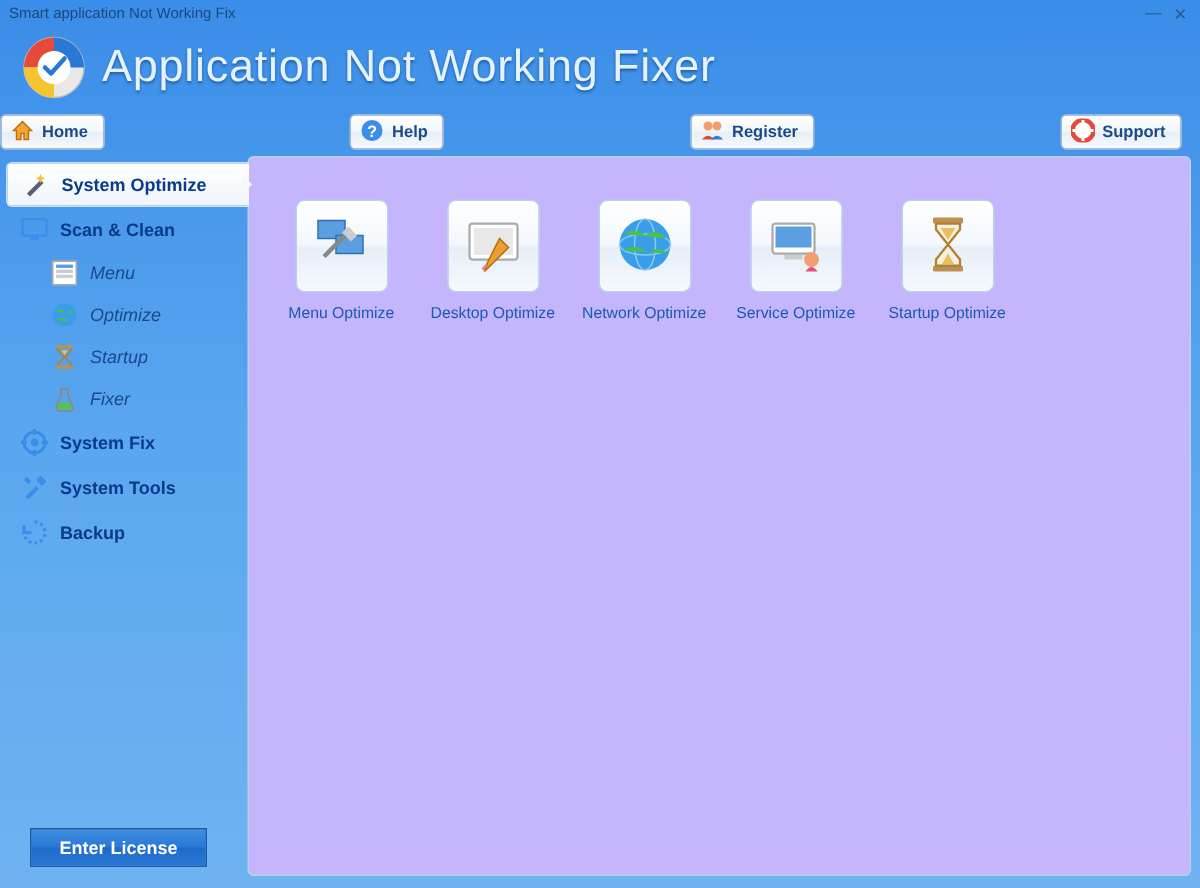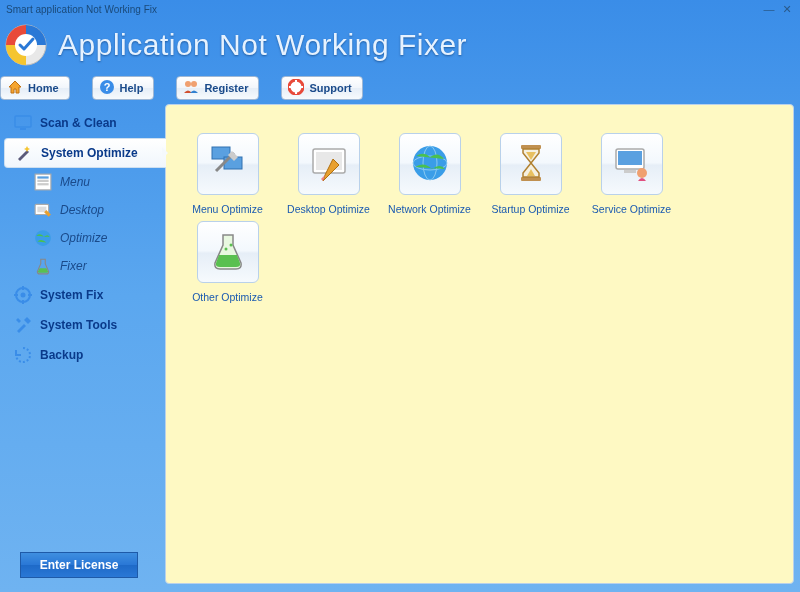--- a/index.html
+++ b/index.html
@@ -17,34 +17,34 @@
   align-items: center;
   padding: 0 6px;
   color: #1a4a7a;
 }
 .titlebar-text { font-size: 10px; flex: 1; }
 .titlebar-ctl { width: 14px; height: 14px; margin-left: 4px; display:flex;align-items:center;justify-content:center;color:#2a5a8a;cursor:default; }
 .header {
   height: 54px;
   display: flex;
   align-items: center;
-  padding: 0 4px;
+  padding: 0 14px;
 }
 .logo { width: 44px; height: 44px; margin-right: 10px; }
 .app-title {
   color: #e6f2ff;
   font-size: 30px;
   font-weight: 300;
   letter-spacing: 0.5px;
   text-shadow: 0 1px 2px rgba(0,40,90,0.5);
 }
 .toolbar-row {
   height: 32px;
   display: flex;
-  justify-content: flex-start;
+  justify-content: space-between;
   align-items: center;
   padding-right: 12px;
   gap: 22px;
 }
 .tb-btn {
   height: 24px;
   padding: 0 10px 0 6px;
   background: linear-gradient(to bottom, #ffffff 0%, #f2f6fb 48%, #e6eef7 52%, #f6fafd 100%);
   border: 1px solid #9fb8d5;
   border-radius: 4px;
@@ -111,21 +111,21 @@
   background: linear-gradient(to bottom, #3f8fe0 0%, #2a78d6 48%, #1e6ac8 52%, #2a78d6 100%);
   border: 1px solid #1e5aa8;
   border-radius: 0;
   color: #fff;
   font-size: 12px;
   font-weight: bold;
   cursor: pointer;
 }
 .content {
   flex: 1;
-  background: #fef9c3;
+  background: #c4b5fd;
   border: 1px solid #b9d1ea;
   border-radius: 4px;
   margin: 0 6px 6px 0;
   padding: 28px 14px;
   display: flex;
   flex-wrap: wrap;
   gap: 6px;
   align-content: flex-start;
 }
 .opt-item {
@@ -202,68 +202,69 @@
           <circle cx="8" cy="8" r="7" fill="#fff" stroke="#e84a3a" stroke-width="3"></circle>
           <rect x="7" y="1" width="2" height="14" fill="#fff"></rect>
           <rect x="1" y="7" width="14" height="2" fill="#fff"></rect>
         </svg></span>
     <span>Support</span>
   </div>
 </div>
 
 <div class="body-row">
   <div class="sidebar">
+    <div class="side-item active">
+      <span class="side-ico">
+          <svg viewBox="0 0 18 18">
+            <path d="M3 15 L12 6 L14 8 L5 17 Z" fill="#5a5a7a"></path>
+            <path d="M12 2 L13 4 L15 5 L13 6 L12 8 L11 6 L9 5 L11 4 Z" fill="#f5c530"></path>
+          </svg>
+        </span>
+      <span>System Optimize</span>
+    </div>
     <div class="side-item">
       <span class="side-ico">
           <svg viewBox="0 0 18 18">
             <rect x="1" y="2" width="16" height="11" rx="1" fill="none" stroke="#3a8de8" stroke-width="1.5"></rect>
             <rect x="6" y="14" width="6" height="2" fill="#3a8de8"></rect>
           </svg>
         </span>
       <span>Scan &amp; Clean</span>
-    </div>
-    <div class="side-item active">
-      <span class="side-ico">
-          <svg viewBox="0 0 18 18">
-            <path d="M3 15 L12 6 L14 8 L5 17 Z" fill="#5a5a7a"></path>
-            <path d="M12 2 L13 4 L15 5 L13 6 L12 8 L11 6 L9 5 L11 4 Z" fill="#f5c530"></path>
-          </svg>
-        </span>
-      <span>System Optimize</span>
     </div>
     <div class="side-item sub">
       <span class="side-ico">
           <svg viewBox="0 0 16 16">
             <rect x="1" y="1" width="14" height="14" fill="#fff" stroke="#aaa"></rect>
             <rect x="3" y="3" width="10" height="2" fill="#5aa0e0"></rect>
             <rect x="3" y="6" width="10" height="2" fill="#ccc"></rect>
             <rect x="3" y="9" width="10" height="2" fill="#ccc"></rect>
           </svg>
         </span>
       <span>Menu</span>
     </div>
     <div class="side-item sub">
       <span class="side-ico">
           <svg viewBox="0 0 16 16">
-            <rect x="1" y="3" width="12" height="9" rx="1" fill="#fff" stroke="#aaa"></rect>
-            <rect x="3" y="5" width="8" height="5" fill="#ddd"></rect>
-            <path d="M11 8 L15 12 L13 14 L9 10 Z" fill="#e8a030"></path>
-          </svg>
-        </span>
-      <span>Desktop</span>
-    </div>
-    <div class="side-item sub">
-      <span class="side-ico">
-          <svg viewBox="0 0 16 16">
             <circle cx="8" cy="8" r="7" fill="#3a9de8"></circle>
             <path d="M2 6 Q6 3 9 7 Q12 4 14 7" fill="#4ac050"></path>
             <path d="M3 11 Q7 8 11 12" fill="#4ac050"></path>
           </svg>
         </span>
       <span>Optimize</span>
+    </div>
+    <div class="side-item sub">
+      <span class="side-ico">
+          <svg viewBox="0 0 16 16">
+            <path d="M4 2 L12 2 L12 4 L8 8 L12 12 L12 14 L4 14 L4 12 L8 8 L4 4 Z" fill="none" stroke="#b08030" stroke-width="1"></path>
+            <rect x="3" y="1" width="10" height="2" fill="#c09050"></rect>
+            <rect x="3" y="13" width="10" height="2" fill="#c09050"></rect>
+            <path d="M6 4 L10 4 L8 7 Z" fill="#e8c060"></path>
+          </svg>
+        </span>
+      <span>Startup</span>
     </div>
     <div class="side-item sub">
       <span class="side-ico">
           <svg viewBox="0 0 16 16">
             <path d="M6 2 L10 2 L10 6 L13 13 Q13 15 11 15 L5 15 Q3 15 3 13 L6 6 Z" fill="none" stroke="#888"></path>
             <path d="M5 10 L11 10 L12.5 13 Q12.5 14 11 14 L5 14 Q3.5 14 3.5 13 Z" fill="#5ac050"></path>
           </svg>
         </span>
       <span>Fixer</span>
     </div>
@@ -336,46 +337,35 @@
               <ellipse cx="22" cy="22" rx="7" ry="17" fill="none" stroke="#8acaf0"></ellipse>
               <path d="M8 15 Q16 10 22 16 Q30 10 36 18" fill="#4ac050"></path>
               <path d="M7 26 Q16 20 24 28 Q32 22 37 28" fill="#4ac050"></path>
             </svg></span>
         </div>
       <div class="opt-label">Network Optimize</div>
     </div>
     <div class="opt-item">
       <div class="opt-icon-box">
           <span><svg viewBox="0 0 44 44">
+              <rect x="6" y="8" width="28" height="20" rx="2" fill="#fff" stroke="#aaa" stroke-width="1.5"></rect>
+              <rect x="8" y="10" width="24" height="14" fill="#5aa0e0"></rect>
+              <rect x="14" y="29" width="12" height="3" fill="#ccc"></rect>
+              <circle cx="32" cy="32" r="5" fill="#f0a070"></circle>
+              <path d="M28 40 Q32 34 36 40 Z" fill="#e05080"></path>
+            </svg></span>
+        </div>
+      <div class="opt-label">Service Optimize</div>
+    </div>
+    <div class="opt-item">
+      <div class="opt-icon-box">
+          <span><svg viewBox="0 0 44 44">
               <rect x="12" y="4" width="20" height="4" rx="1" fill="#c09050"></rect>
               <rect x="12" y="36" width="20" height="4" rx="1" fill="#c09050"></rect>
               <path d="M14 8 L30 8 L30 12 L22 22 L30 32 L30 36 L14 36 L14 32 L22 22 L14 12 Z" fill="#f5f0e0" stroke="#b08030" stroke-width="1.5"></path>
               <path d="M17 11 L27 11 L22 19 Z" fill="#e8c060"></path>
               <path d="M18 35 L26 35 L22 28 Z" fill="#e8c060"></path>
             </svg></span>
         </div>
       <div class="opt-label">Startup Optimize</div>
     </div>
-    <div class="opt-item">
-      <div class="opt-icon-box">
-          <span><svg viewBox="0 0 44 44">
-              <rect x="6" y="8" width="28" height="20" rx="2" fill="#fff" stroke="#aaa" stroke-width="1.5"></rect>
-              <rect x="8" y="10" width="24" height="14" fill="#5aa0e0"></rect>
-              <rect x="14" y="29" width="12" height="3" fill="#ccc"></rect>
-              <circle cx="32" cy="32" r="5" fill="#f0a070"></circle>
-              <path d="M28 40 Q32 34 36 40 Z" fill="#e05080"></path>
-            </svg></span>
-        </div>
-      <div class="opt-label">Service Optimize</div>
-    </div>
-    <div class="opt-item">
-      <div class="opt-icon-box">
-          <span><svg viewBox="0 0 44 44">
-              <path d="M17 6 L27 6 L27 16 L35 34 Q36 40 30 40 L14 40 Q8 40 9 34 L17 16 Z" fill="#e8f8e0" stroke="#888" stroke-width="1.5"></path>
-              <path d="M13 26 L31 26 L34 34 Q35 38 30 38 L14 38 Q9 38 10 34 Z" fill="#5ac050"></path>
-              <circle cx="20" cy="20" r="1.5" fill="#5ac050"></circle>
-              <circle cx="25" cy="16" r="1.5" fill="#5ac050"></circle>
-            </svg></span>
-        </div>
-      <div class="opt-label">Other Optimize</div>
-    </div>
   </div>
 </div>
 
 </body></html>

